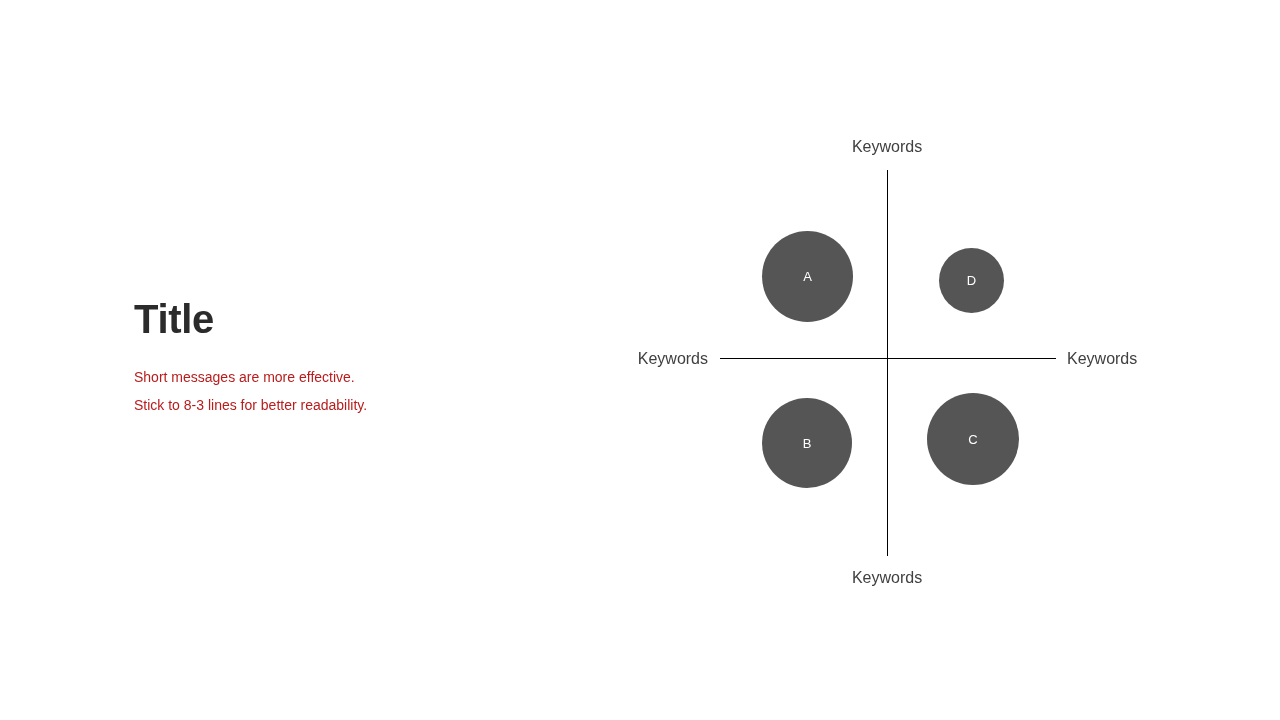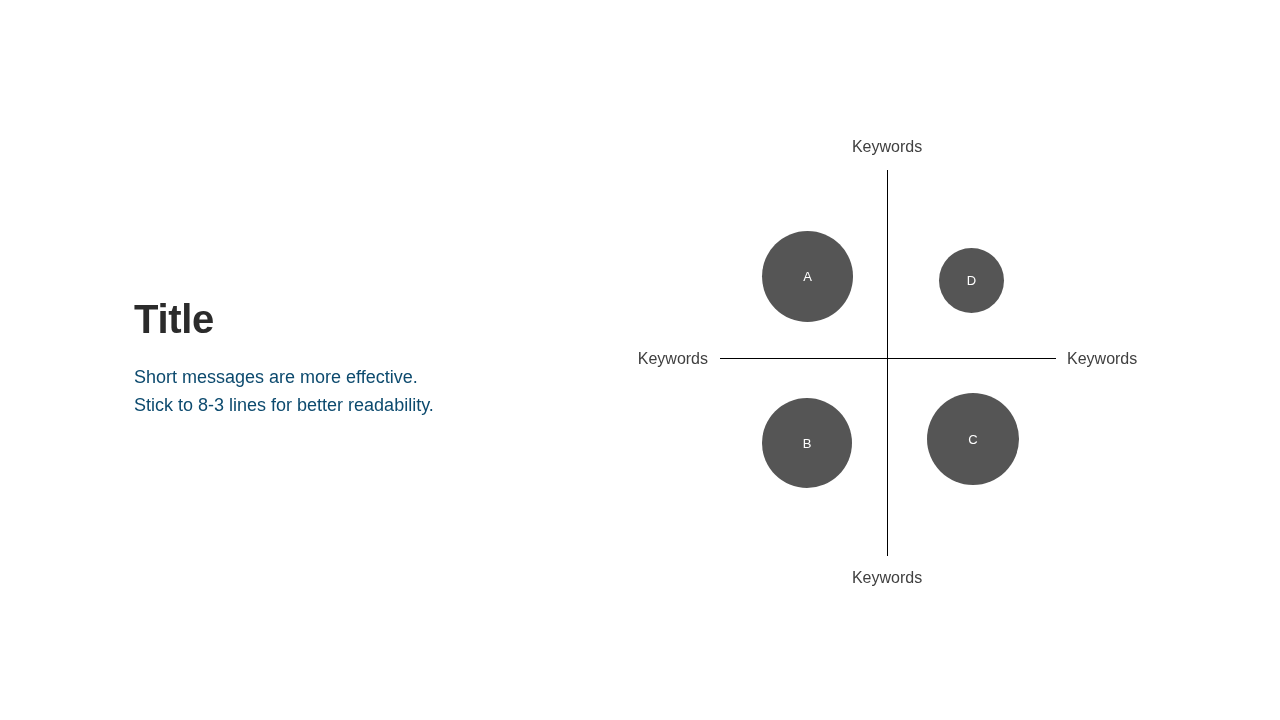--- a/index.html
+++ b/index.html
@@ -35,23 +35,23 @@
     color: #2b2b2b;
     line-height: 46px;
     letter-spacing: -0.3px;
     margin: 0;
     padding: 0;
   }
   #body-text {
     margin-top: 22px;
   }
   .body-line {
-    font-size: 18px;
+    font-size: 14px;
     font-weight: normal;
-    color: #0c4a6e;
+    color: #b91c1c;
     line-height: 27.5px;
     white-space: pre;
   }
 
   
   #matrix {
     position: absolute;
     left: 600px;
     top: 120px;
     width: 600px;

